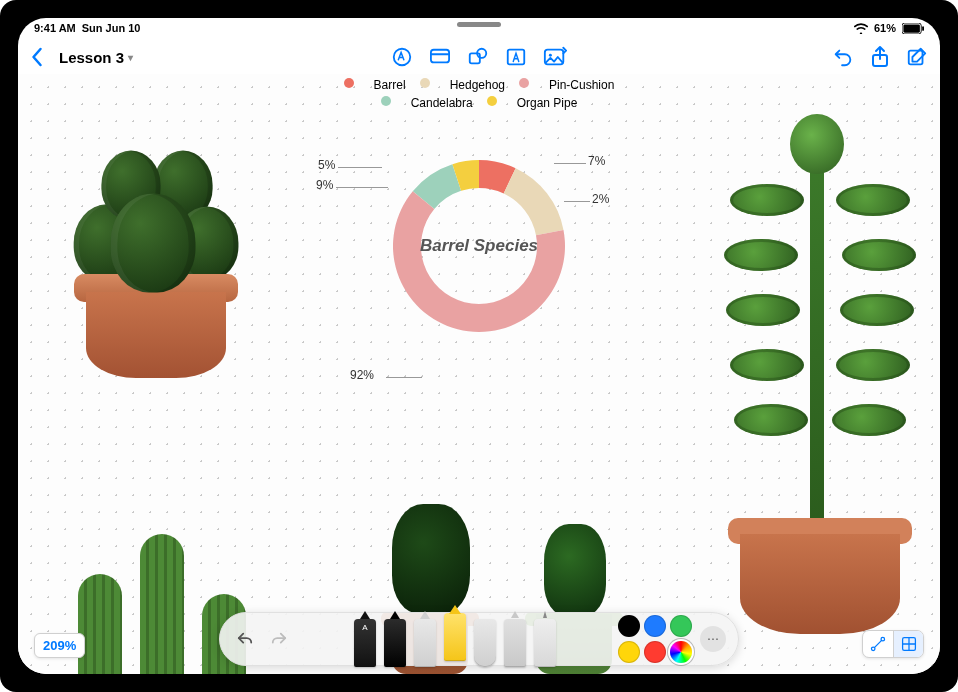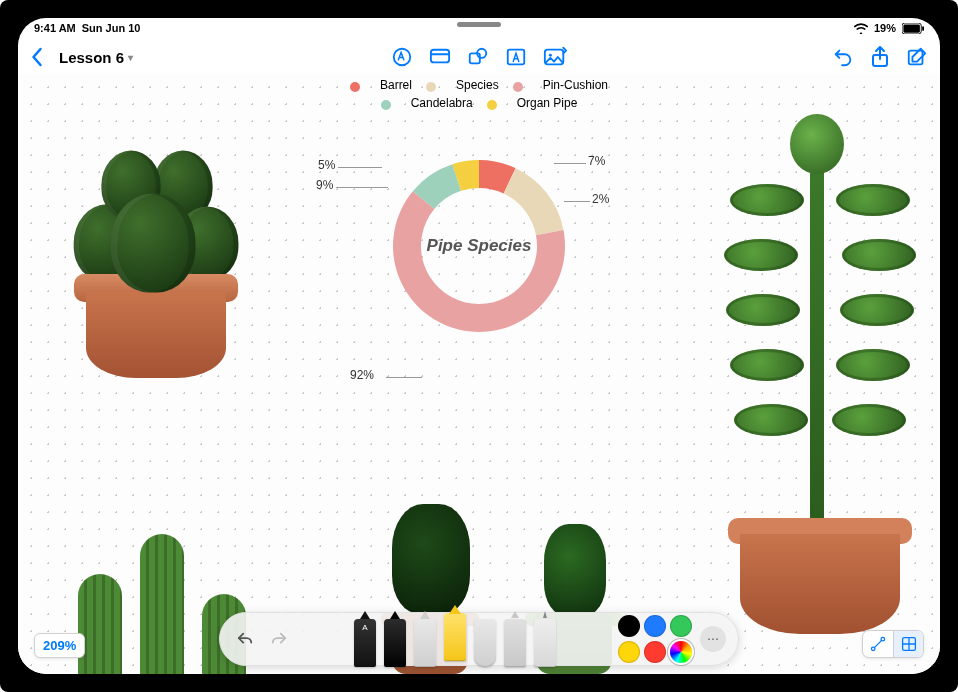--- a/index.html
+++ b/index.html
@@ -1,20 +1,20 @@
 <!DOCTYPE html>
 <html><head>
 <meta charset="utf-8">
 <style>
   * { box-sizing: border-box; margin: 0; padding: 0; }
   html, body { width: 958px; height: 692px; overflow: hidden; font-family: -apple-system, "Helvetica Neue", Arial, sans-serif; }
   .device {
     width: 958px; height: 692px;
     background: #000;
-    border-radius: 8px;
+    border-radius: 16px;
     padding: 18px;
     position: relative;
   }
   .screen {
     width: 100%; height: 100%;
     background: #fff;
     border-radius: 28px;
     overflow: hidden;
     position: relative;
   }
@@ -55,21 +55,21 @@
     background-position: 5px 5px;
   }
 
   
   .legend {
     position: absolute; top: 4px; left: 50%; transform: translateX(-50%);
     display: flex; flex-wrap: wrap; gap: 4px 14px;
     font-size: 12px; font-weight: 500;
     width: 310px; justify-content: center;
   }
-  .legend .item { display: flex; align-items: flex-end; gap: 20px; }
+  .legend .item { display: flex; align-items: flex-start; gap: 20px; }
   .legend .dot { width: 10px; height: 10px; border-radius: 50%; }
 
   
   .donut-wrap {
     position: absolute; top: 72px; left: 50%; transform: translateX(-50%);
     width: 200px; height: 200px;
   }
   .donut-title {
     position: absolute; top: 50%; left: 50%; transform: translate(-50%, -50%);
     font-weight: 700; font-size: 17px; color: #555; font-style: italic; text-align: center;
@@ -229,40 +229,40 @@
         <span>9:41 AM</span>
         <span>Sun Jun 10</span>
       </div>
       <div class="pill"></div>
       <div class="right">
         <span class="wifi-icon">
           <svg width="14" height="11" viewBox="0 0 14 11">
               <path d="M7 9.5a1.2 1.2 0 100 2.4 1.2 1.2 0 000-2.4zM3.3 7.1a5.3 5.3 0 017.4 0l1.2-1.2a7 7 0 00-9.8 0l1.2 1.2zM.8 4.6a8.8 8.8 0 0112.4 0l1.2-1.2a10.5 10.5 0 00-14.8 0L.8 4.6z" fill="#000"></path>
             </svg>
         </span>
-        <span class="battery-pct">19%</span>
+        <span class="battery-pct">61%</span>
         <span class="battery-icon">
           <svg width="22" height="11" viewBox="0 0 24 12">
               <rect x="0" y="0" width="21" height="12" rx="3" fill="none" stroke="#000" stroke-width="1"></rect>
               <rect x="1.5" y="1.5" width="18" height="9" rx="1.5" fill="#000"></rect>
               <rect x="22" y="3.5" width="2" height="5" rx="1" fill="#000"></rect>
             </svg>
         </span>
       </div>
     </div>
 
     <div class="app-toolbar">
       <div class="tb-left">
         <span class="ios-icon">
           <svg width="13" height="20" viewBox="0 0 12 20">
               <path d="M10 2L3 10l7 8" stroke="#007aff" stroke-width="2.5" fill="none" stroke-linecap="round" stroke-linejoin="round"></path>
             </svg>
         </span>
         <span class="doc-title">
-          <span>Lesson 6</span>
+          <span>Lesson 3</span>
           <span class="chev">▾</span>
         </span>
       </div>
       <div class="tb-center">
         <span class="ios-icon">
           <svg width="22" height="22" viewBox="0 0 24 24">
               <circle cx="12" cy="12" r="9" fill="none" stroke="#007aff" stroke-width="2"></circle>
               <path d="M8 15l3-8 3 8M9 12.5h4" stroke="#007aff" stroke-width="1.6" fill="none" stroke-linecap="round"></path>
             </svg>
         </span>
@@ -317,21 +317,21 @@
 
     <div class="canvas">
 
       <div class="legend">
         <div class="item">
             <span class="dot" style="background:#ed7062"></span>
             <span>Barrel</span>
           </div>
         <div class="item">
             <span class="dot" style="background:#e9d8b7"></span>
-            <span>Species</span>
+            <span>Hedgehog</span>
           </div>
         <div class="item">
             <span class="dot" style="background:#e9a2a2"></span>
             <span>Pin-Cushion</span>
           </div>
         <div class="item">
             <span class="dot" style="background:#9dd1bb"></span>
             <span>Candelabra</span>
           </div>
         <div class="item">
@@ -341,21 +341,21 @@
       </div>
 
       <div class="donut-wrap">
         <svg width="200" height="200" viewBox="0 0 200 200" id="donut-svg">
             <path d="M33.73586112128213 45.18153688161267 A86 86 0 0 1 73.42453848375453 18.209139598616787 L82.07701432625305 44.83872205488109 A58 58 0 0 0 55.31023191900423 63.02940859457599 Z" fill="#9dd1bb"></path>
             <path d="M73.42453848375453 18.209139598616787 A86 86 0 0 1 100 14 L100 42 A58 58 0 0 0 82.07701432625305 44.83872205488109 Z" fill="#f4cf3f"></path>
             <path d="M100 14 A86 86 0 0 1 136.61701907459627 22.18487348792233 L124.69519891077422 47.52003095697087 A58 58 0 0 0 100 42 Z" fill="#ed7062"></path>
             <path d="M136.61701907459627 22.18487348792233 A86 86 0 0 1 184.47670356266724 83.88520694562769 L156.97266054226395 89.13188375402797 A58 58 0 0 0 124.69519891077422 47.52003095697087 Z" fill="#e9d8b7"></path>
             <path d="M184.47670356266724 83.88520694562769 A86 86 0 1 1 33.73586112128214 45.181536881612665 L55.31023191900424 63.02940859457598 A58 58 0 1 0 156.97266054226395 89.13188375402797 Z" fill="#e9a2a2"></path>
           </svg>
-        <div class="donut-title">Pipe Species</div>
+        <div class="donut-title">Barrel Species</div>
       </div>
 
       <div class="pct-label" style="top:84px; left:300px;"><span>5</span>%</div>
       <div class="pct-line" style="top:93px; left:320px; width:44px;"></div>
       <div class="pct-label" style="top:104px; left:298px;"><span>9</span>%</div>
       <div class="pct-line" style="top:113px; left:318px; width:52px;"></div>
 
       <div class="pct-label" style="top:80px; left:570px;"><span>7</span>%</div>
       <div class="pct-line" style="top:89px; left:536px; width:32px;"></div>
       <div class="pct-label" style="top:118px; left:574px;"><span>2</span>%</div>

